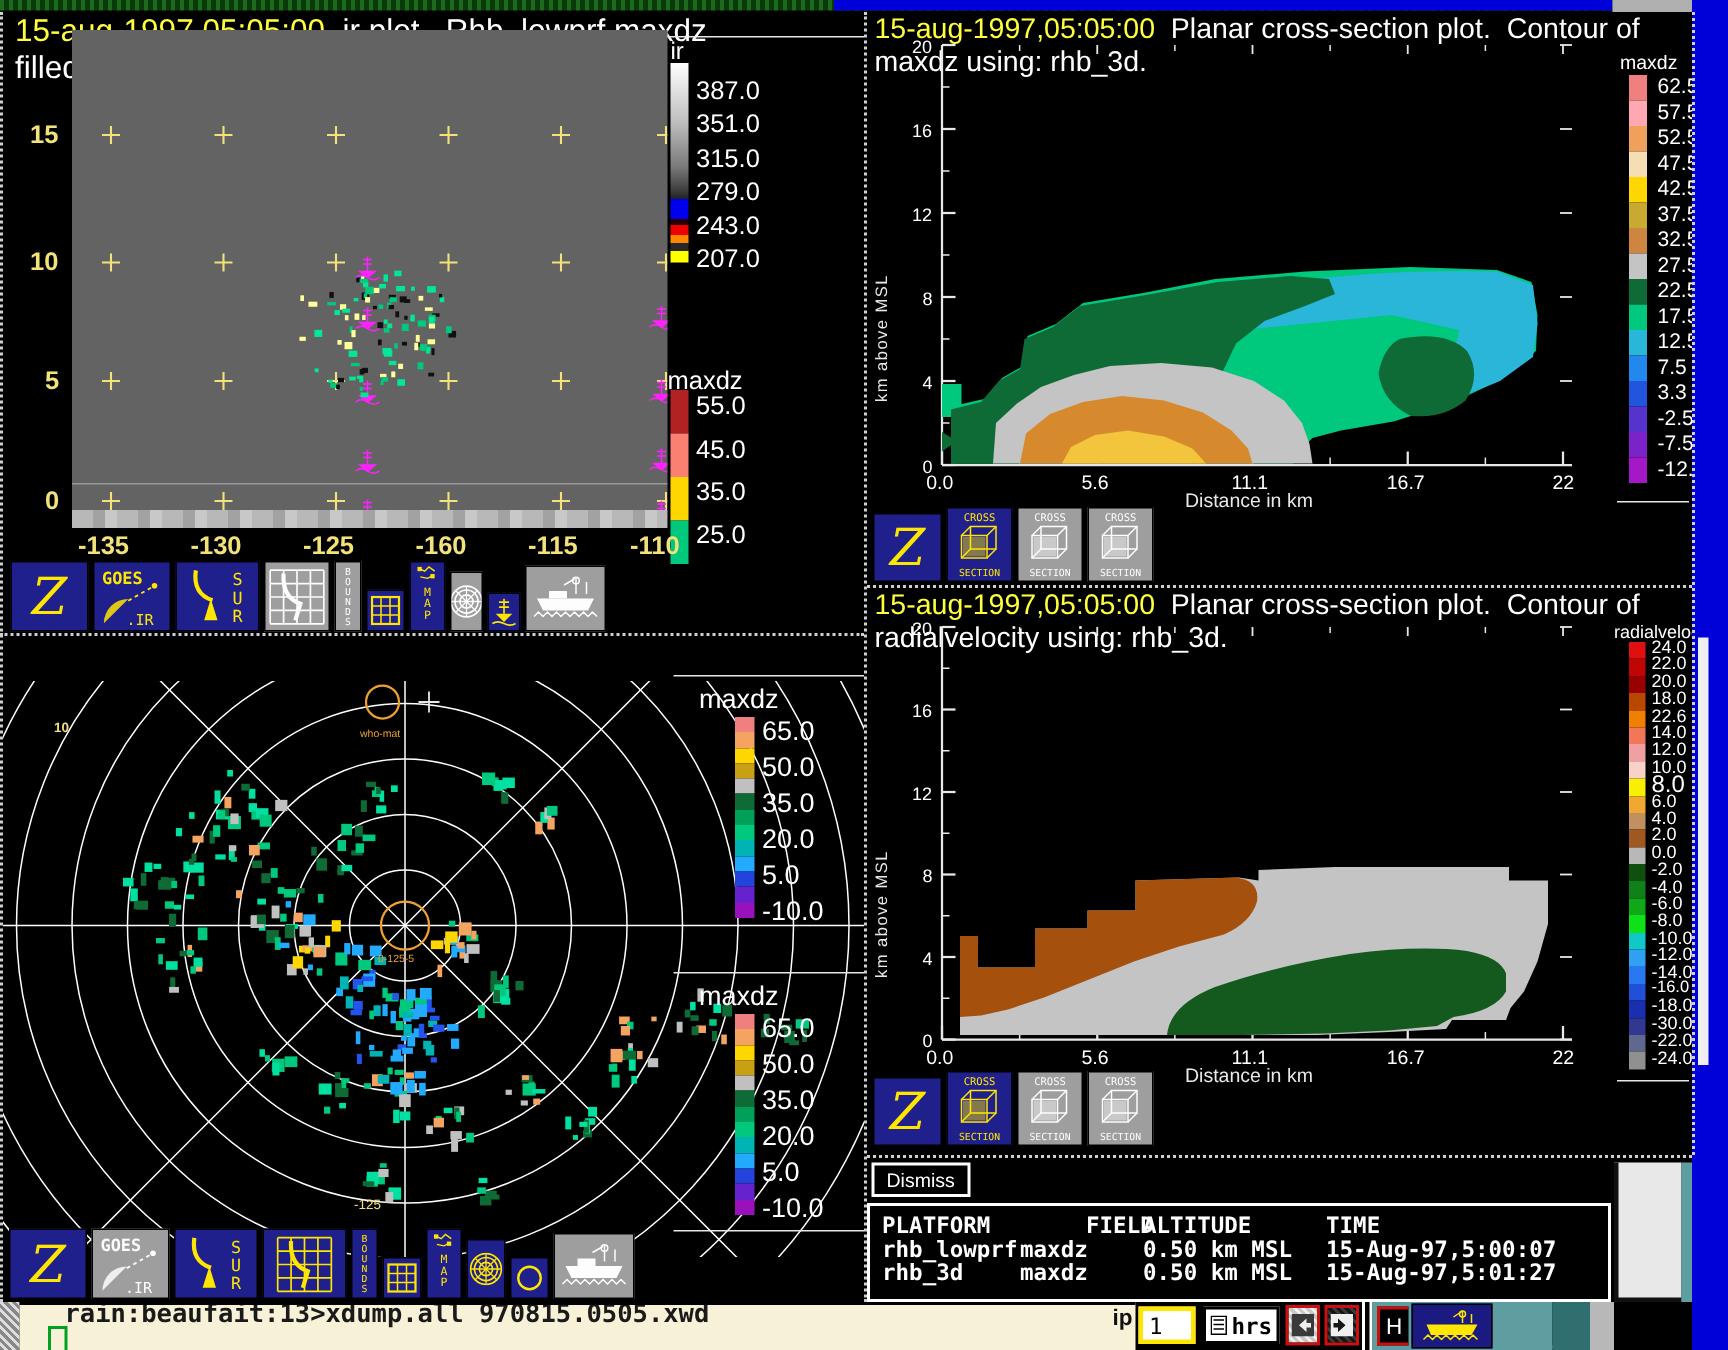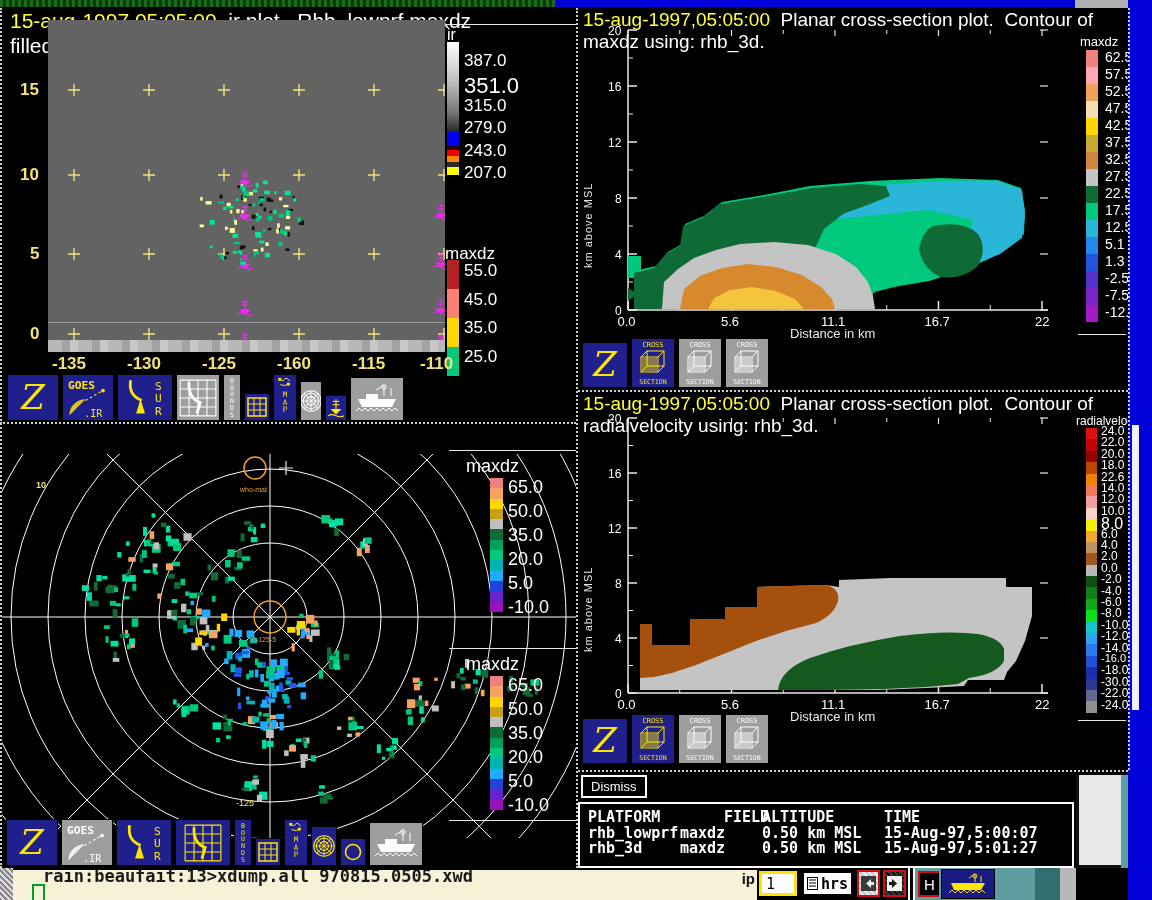--- a/index.html
+++ b/index.html
@@ -248,21 +248,21 @@
       <div class="abs" style="left:0;top:320px;width:397px;height:12px;background:repeating-linear-gradient(90deg,#b8b8b8 0 14px,#a2a2a2 14px 22px,#c8c8c8 22px 30px);"></div>
     </div>
     <div id="ir-yticks"></div>
     <div id="ir-xticks"></div>
 
     <div class="cbar-label" style="left:445px;top:18px;font-size:16px;">ir</div>
     <div class="wline" style="left:443px;top:16px;width:131px;"></div>
     <div class="abs" style="left:445px;top:34px;width:12px;height:133px;background:linear-gradient(#ffffff 0%,#bdbdbd 30%,#7a7a7a 52%,#3c3c3c 64%,#222 68%,#0000ee 68%,#0000ee 78%,#2a0000 78%,#2a0000 81%,#ee0000 81%,#ee0000 86%,#ff8800 86%,#ff8800 90%,#282828 90%,#282828 94%,#ffff00 94%);"></div>
     <div id="ir-cbar-ticks">
         <div class="cbar-tick" style="left: 462px; top: 43px; font-size: 17px;">387.0</div>
-        <div class="cbar-tick" style="left: 462px; top: 65.4px; font-size: 22px;">351.0</div>
+        <div class="cbar-tick" style="left: 462px; top: 65.4px; font-size: 17px;">351.0</div>
         <div class="cbar-tick" style="left: 462px; top: 87.8px; font-size: 17px;">315.0</div>
         <div class="cbar-tick" style="left: 462px; top: 110.2px; font-size: 17px;">279.0</div>
         <div class="cbar-tick" style="left: 462px; top: 132.6px; font-size: 17px;">243.0</div>
         <div class="cbar-tick" style="left: 462px; top: 155px; font-size: 17px;">207.0</div>
       </div>
 
     <div class="cbar-label" style="left:443px;top:236px;font-size:17px;">maxdz</div>
     <div class="cbar" id="ir-maxdz-bar" style="left:445px;top:252px;width:12px;">
         <div class="seg" style="height: 29px; background: rgb(178, 34, 34);"></div>
         <div class="seg" style="height: 29px; background: rgb(250, 128, 114);"></div>
@@ -989,22 +989,22 @@
         <div class="cbar-tick" style="left: 527px; top: 58px; font-size: 14px;">57.5</div>
         <div class="cbar-tick" style="left: 527px; top: 75px; font-size: 14px;">52.5</div>
         <div class="cbar-tick" style="left: 527px; top: 92px; font-size: 14px;">47.5</div>
         <div class="cbar-tick" style="left: 527px; top: 109px; font-size: 14px;">42.5</div>
         <div class="cbar-tick" style="left: 527px; top: 126px; font-size: 14px;">37.5</div>
         <div class="cbar-tick" style="left: 527px; top: 143px; font-size: 14px;">32.5</div>
         <div class="cbar-tick" style="left: 527px; top: 160px; font-size: 14px;">27.5</div>
         <div class="cbar-tick" style="left: 527px; top: 177px; font-size: 14px;">22.5</div>
         <div class="cbar-tick" style="left: 527px; top: 194px; font-size: 14px;">17.5</div>
         <div class="cbar-tick" style="left: 527px; top: 211px; font-size: 14px;">12.5</div>
-        <div class="cbar-tick" style="left: 527px; top: 228px; font-size: 14px;">5.1</div>
-        <div class="cbar-tick" style="left: 527px; top: 245px; font-size: 14px;">1.3</div>
+        <div class="cbar-tick" style="left: 527px; top: 228px; font-size: 14px;">7.5</div>
+        <div class="cbar-tick" style="left: 527px; top: 245px; font-size: 14px;">3.3</div>
         <div class="cbar-tick" style="left: 527px; top: 262px; font-size: 14px;">-2.5</div>
         <div class="cbar-tick" style="left: 527px; top: 279px; font-size: 14px;">-7.5</div>
         <div class="cbar-tick" style="left: 527px; top: 296px; font-size: 14px;">-12.5</div>
       </div>
     <div class="wline" style="left:500px;top:326px;width:48px;"></div>
 
     <div class="toolbar" id="tb-xs1" style="left:4px;top:330px;height:50px;">
         <div class="btn blue" style="width: 46px; height: 46px;">
           <svg width="34" height="38" viewBox="0 0 24 26">
             <text x="12" y="21" font-size="24" font-style="italic" font-family="DejaVu Serif,serif" text-anchor="middle" fill="currentColor">Z</text>

